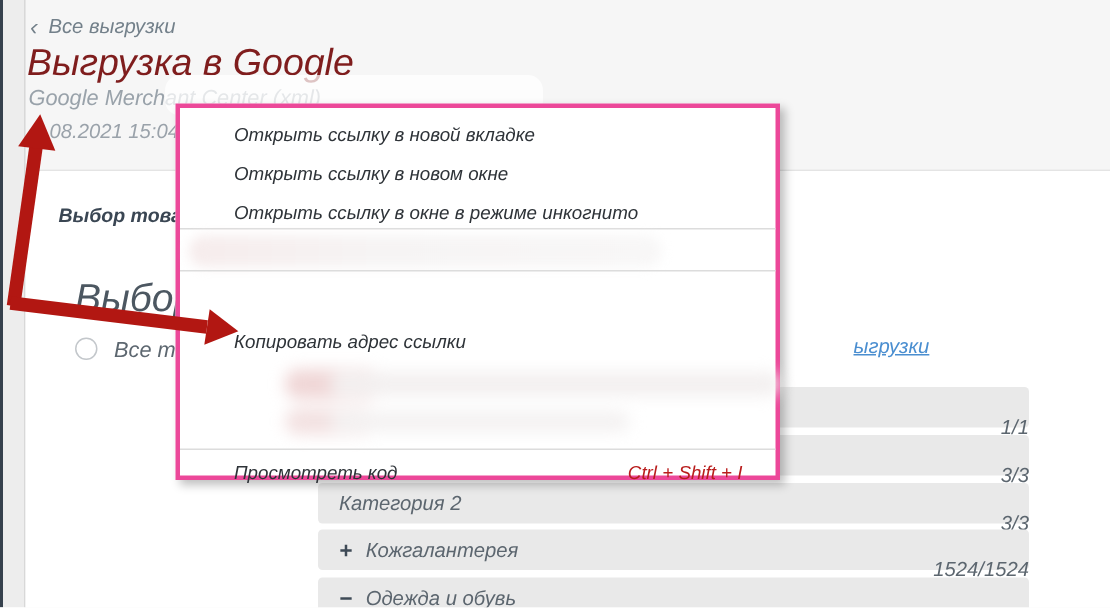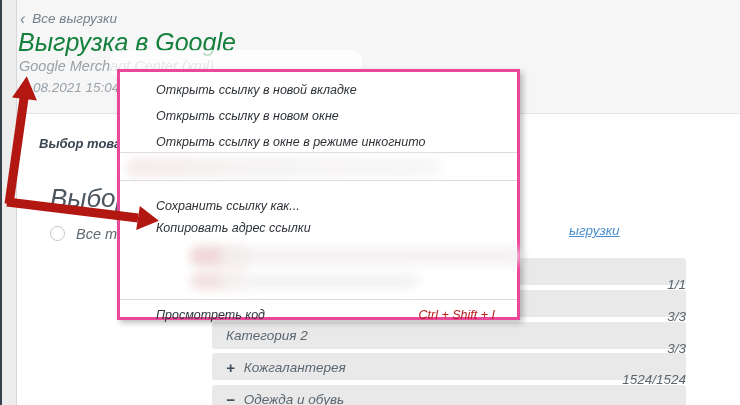--- a/index.html
+++ b/index.html
@@ -6,21 +6,21 @@
   body{font-family:"Liberation Sans","DejaVu Sans",sans-serif;}
   #page{position:relative;width:740px;height:405px;overflow:hidden;background:#f6f6f6;font-style:italic;}
 
   
   .win-left-border{position:absolute;left:0;top:0;width:2px;height:405px;background:#36414d;}
   .side-strip{position:absolute;left:2px;top:0;width:14px;height:405px;background:#ededed;border-right:1px solid #d8d8d8;}
 
   
   .breadcrumb{position:absolute;left:20px;top:10px;font-size:13.5px;color:#73808a;cursor:pointer;}
   .breadcrumb .chev{font-size:16px;margin-right:7px;vertical-align:-1px;}
-  .page-title{position:absolute;left:18px;top:28px;font-size:25px;color:#15803d;font-weight:400;}
+  .page-title{position:absolute;left:18px;top:28px;font-size:25px;color:#7f1d1d;font-weight:400;}
   .subtitle{position:absolute;left:19px;top:58px;font-size:14.5px;color:#99a2aa;text-align:center;}
   .subtitle-wash{position:absolute;left:110px;top:50px;width:252px;height:27px;background:rgba(255,255,255,0.74);border-radius:10px;}
   .date{position:absolute;left:33px;top:80px;font-size:13.5px;color:#9aa2aa;}
 
   
   .card{position:absolute;left:17px;top:113px;width:723px;height:292px;background:#ffffff;border-top:1px solid #e4e4e4;}
   .tab-label{position:absolute;left:39px;top:136px;font-size:13px;font-weight:bold;color:#3a4653;white-space:nowrap;}
   .section-heading{position:absolute;left:50px;top:183px;font-size:26px;font-weight:400;color:#4c5761;white-space:nowrap;}
   .radio-row{position:absolute;left:50px;top:225px;white-space:nowrap;}
   .radio-circle{display:inline-block;width:13px;height:13px;border:1.5px solid #c3c7cb;border-radius:50%;background:#fff;vertical-align:-2px;}
@@ -93,21 +93,20 @@
     <span class="cnt">195/610</span>
   </div>
 
   <div class="ctx-menu">
     <div class="ctx-item" style="top:11px;">Открыть ссылку в новой вкладке</div>
     <div class="ctx-item" style="top:37px;">Открыть ссылку в новом окне</div>
     <div class="ctx-item" style="top:63px;">Открыть ссылку в окне в режиме инкогнито</div>
     <div class="ctx-sep" style="top:80px;"></div>
     <div class="blur1"></div>
     <div class="ctx-sep" style="top:108px;"></div>
-    <div class="ctx-item" style="top:127px;">Сохранить ссылку как...</div>
     <div class="ctx-item" style="top:149px;text-align:center;">Копировать адрес ссылки</div>
     <div class="blur2">
       <div class="b2a"></div>
       <div class="b2b"></div>
       <div class="b2c"></div>
       <div class="b2d"></div>
     </div>
     <div class="ctx-sep" style="top:227px;"></div>
     <div class="ctx-item" style="top:236px;">Просмотреть код</div>
     <div class="ctx-shortcut" style="top:236px;">Ctrl + Shift + I</div>

